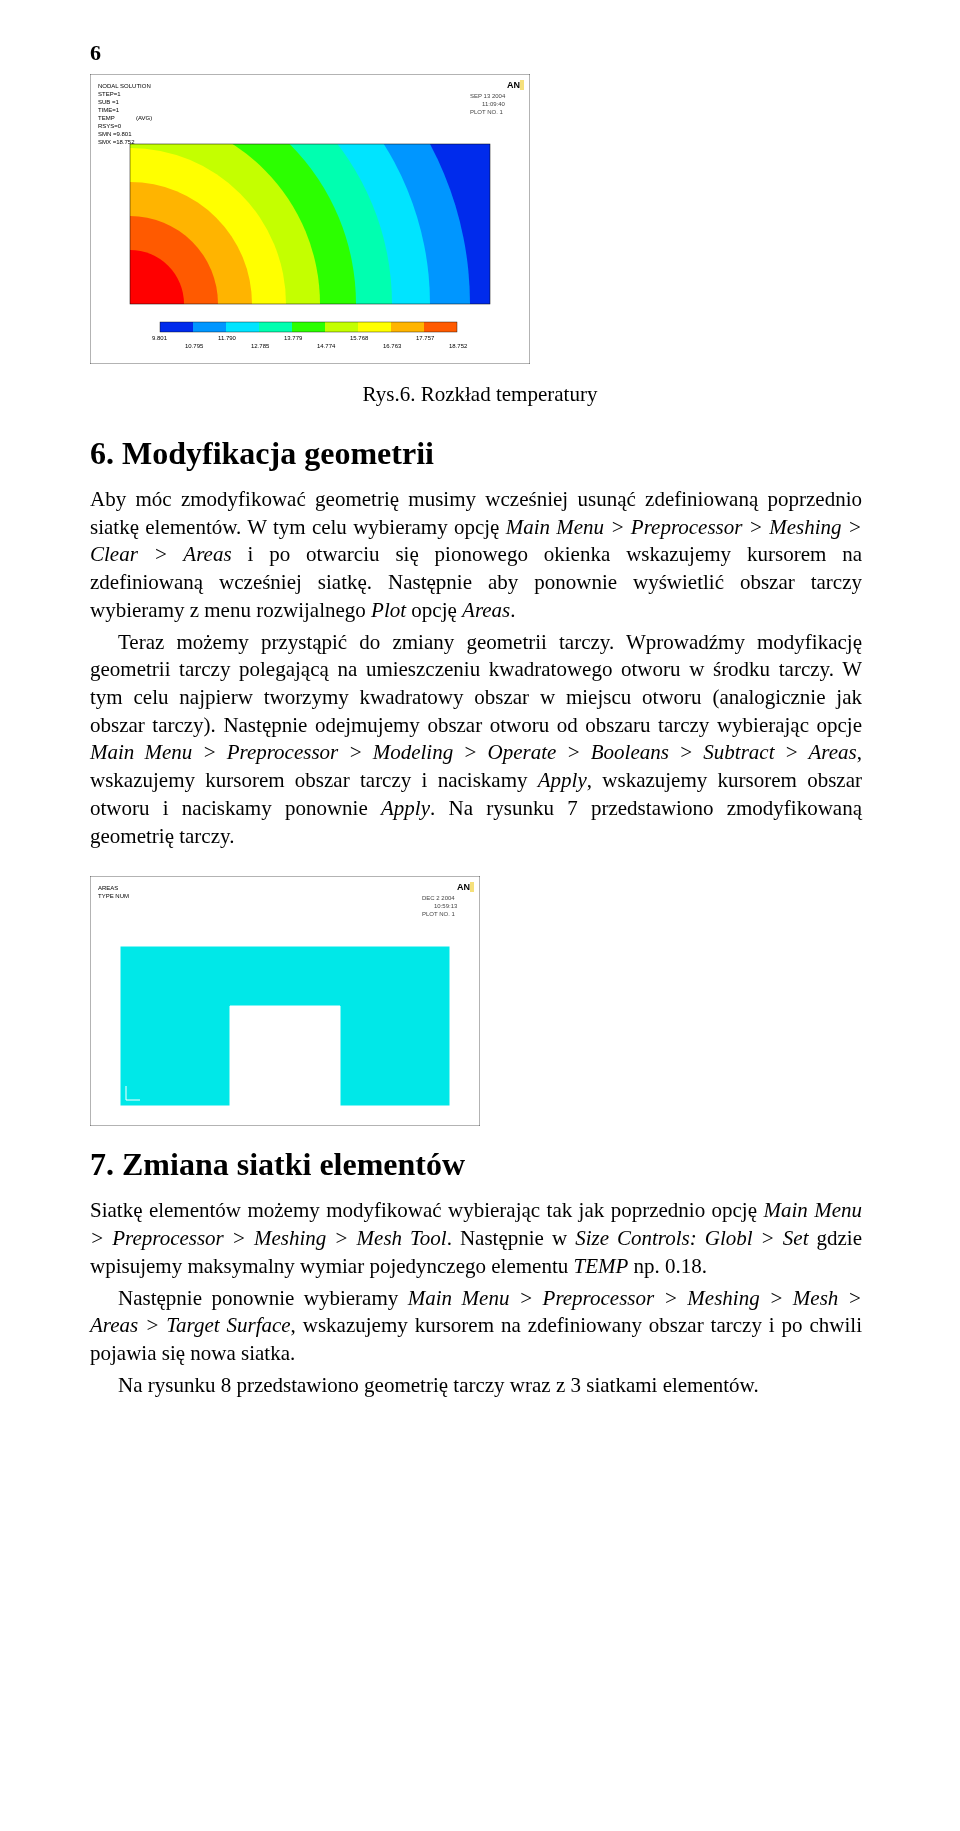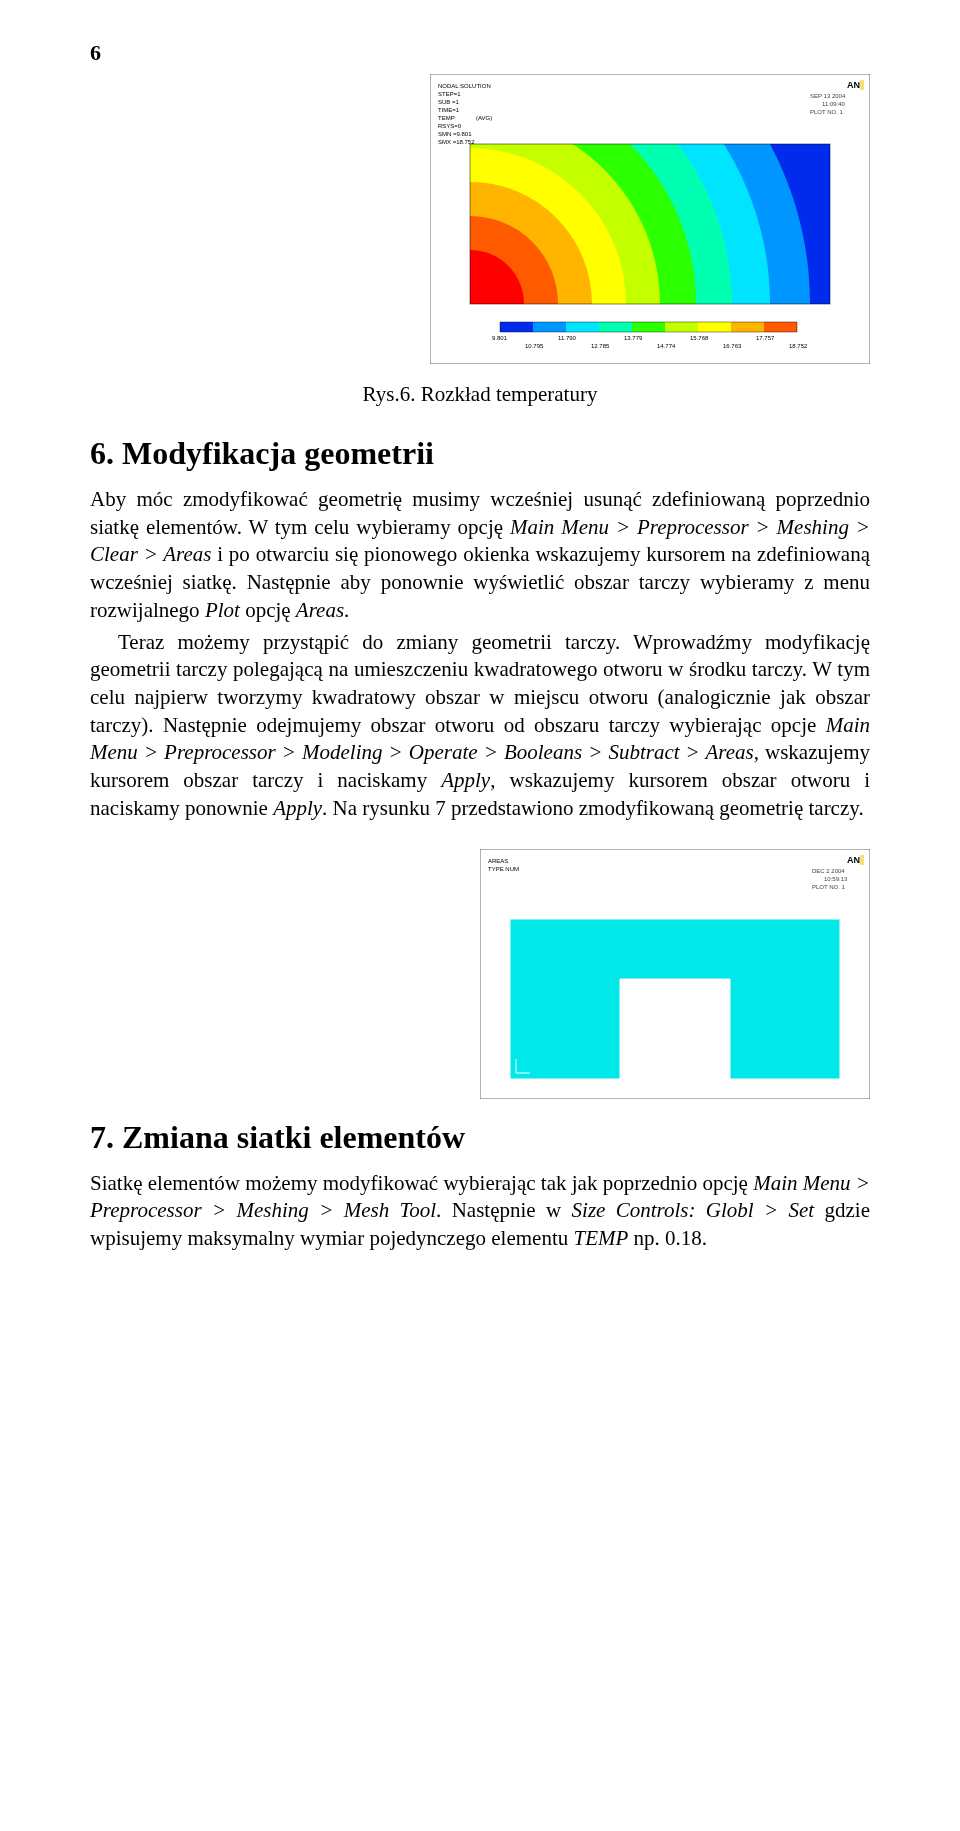--- a/index.html
+++ b/index.html
@@ -14,41 +14,41 @@
     padding: 40px 90px 60px 90px;
     box-sizing: border-box;
     position: relative;
   }
   .page-number {
     font-size: 22px;
     font-weight: bold;
     margin-bottom: 8px;
   }
   .figure-wrap {
-    text-align: right;
+    text-align: left;
     margin: 8px 0 14px 0;
   }
   .figure-wrap svg {
     display: inline-block;
   }
   .fig-caption {
     text-align: center;
     font-size: 21px;
     margin: 10px 0 28px 0;
   }
   h2.section {
     font-size: 32px;
     font-weight: bold;
     margin: 16px 0 14px 0;
   }
   p.body {
     font-size: 21px;
     line-height: 1.32;
     text-align: justify;
-    margin: 0 0 4px 0;
+    margin: 0 8px 4px 0;
   }
   p.body.indent {
     text-indent: 28px;
   }
   .italic { font-style: italic; }
   .plot-tiny-text { font: 6px sans-serif; fill: #000; }
   .plot-tiny-text-b { font: 6px sans-serif; fill: #444; }
 </style>
 </head>
 <body>
@@ -154,15 +154,19 @@
       </g>
     </svg>
   </div>
 
   <h2 class="section">7.   Zmiana siatki elementów</h2>
 
   <p class="body">
     <span>Siatkę elementów możemy modyfikować wybierając tak jak poprzednio opcję </span><span class="italic">Main Menu &gt; Preprocessor &gt; Meshing &gt; Mesh Tool</span><span>. Następnie w </span><span class="italic">Size Controls: Globl &gt; Set</span><span> gdzie wpisujemy maksymalny wymiar pojedynczego elementu </span><span class="italic">TEMP</span><span> np. 0.18.</span>
   </p>
 
+  <p class="body indent">
+    <span>Następnie ponownie wybieramy </span><span class="italic">Main Menu &gt; Preprocessor &gt; Meshing &gt; Mesh &gt; Areas &gt; Target Surface</span><span>, wskazujemy kursorem na zdefiniowany obszar tarczy i po chwili pojawia się nowa siatka.</span>
+  </p>
 
+  <p class="body indent">Na rysunku 8 przedstawiono geometrię tarczy wraz z 3 siatkami elementów.</p>
 
 </div>
 
 </body></html>

